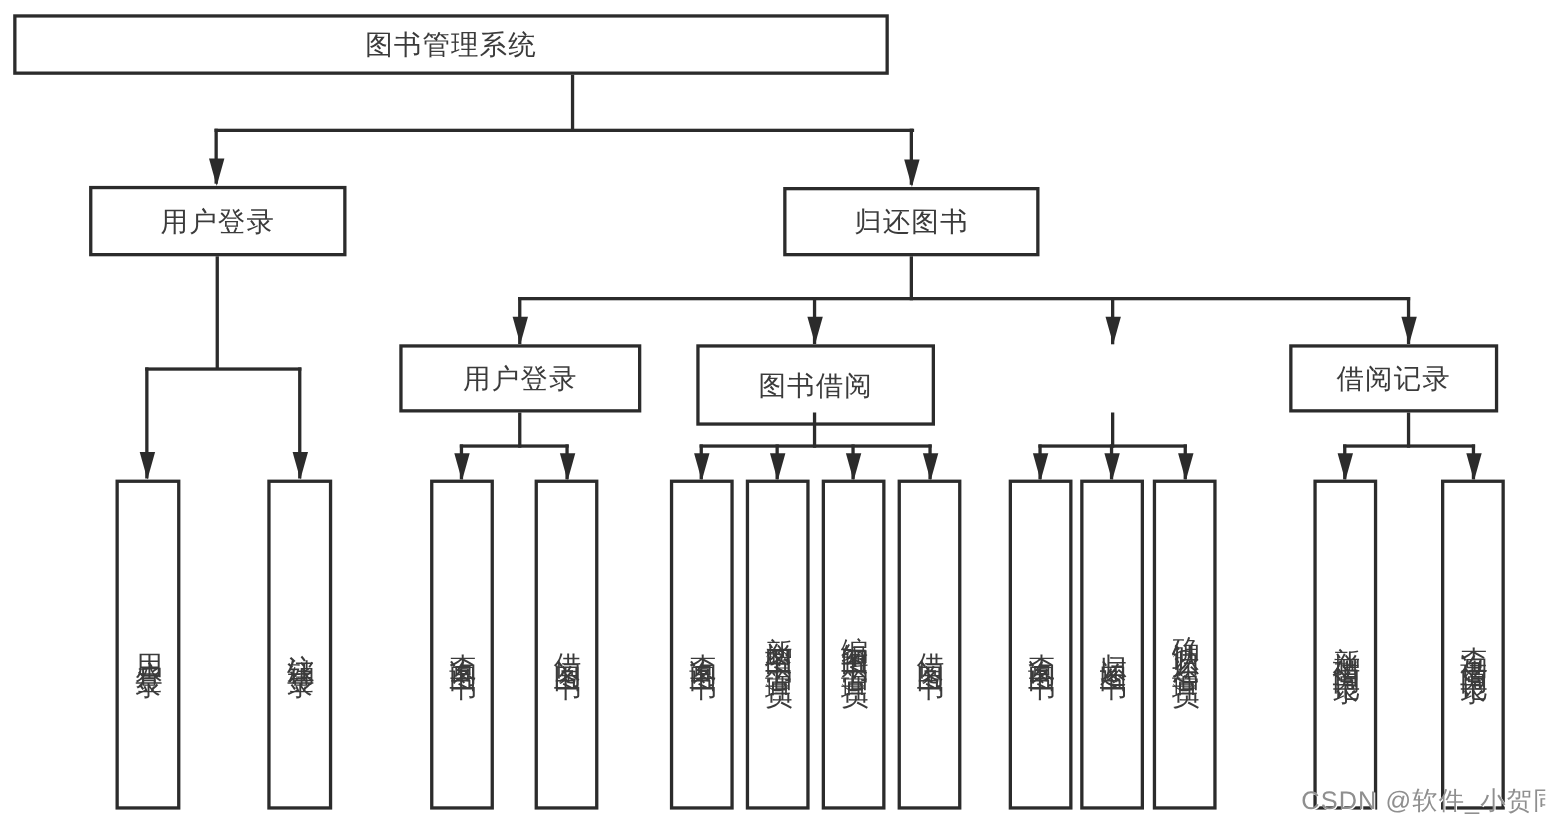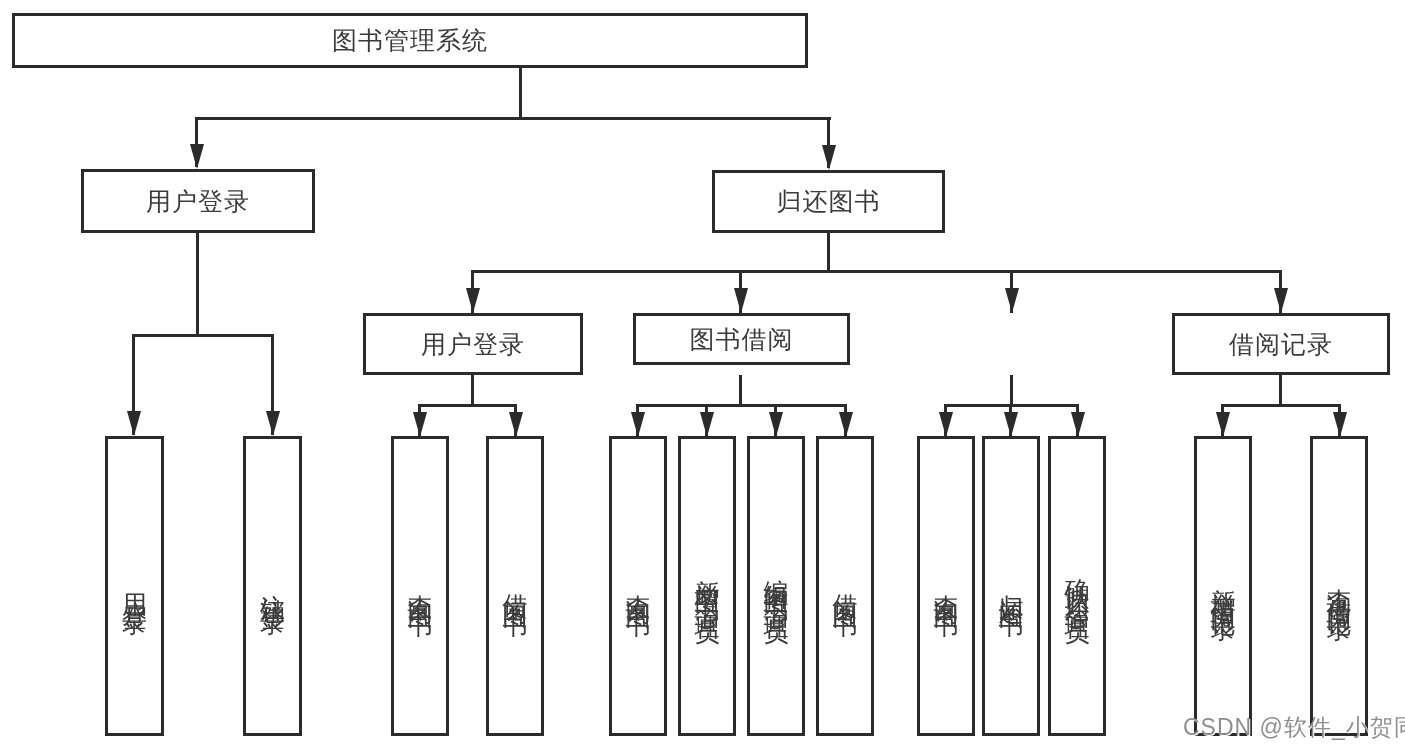--- a/index.html
+++ b/index.html
@@ -67,24 +67,24 @@
   <div class="line" style="left:739px;top:270px;width:3px;height:43px;"></div>
   <div class="arrow" style="left:734px;top:288px;"></div>
   <div class="line" style="left:1010px;top:270px;width:3px;height:43px;"></div>
   <div class="arrow" style="left:1005px;top:288px;"></div>
   <div class="line" style="left:1279px;top:270px;width:3px;height:43px;"></div>
   <div class="arrow" style="left:1274px;top:288px;"></div>
 
   <div class="box hbox" style="left:363px;top:313px;width:220px;height:62px;">
     <span>用户登录</span>
   </div>
-  <div class="box hbox" style="left:633px;top:313px;width:217px;height:52px;">
+  <div class="box hbox" style="left:633px;top:313px;width:217px;height:74px;">
     <span>图书借阅</span>
   </div>
-  <div class="box hbox" style="left:1172px;top:313px;width:218px;height:62px;">
+  <div class="box hbox" style="left:1172px;top:313px;width:190px;height:62px;">
     <span>借阅记录</span>
   </div>
 
   <div class="line" style="left:471px;top:375px;width:3px;height:32px;"></div>
   <div class="line" style="left:418px;top:404px;width:99px;height:3px;"></div>
   <div class="line" style="left:418px;top:404px;width:3px;height:32px;"></div>
   <div class="arrow" style="left:413px;top:412px;"></div>
   <div class="line" style="left:514px;top:404px;width:3px;height:32px;"></div>
   <div class="arrow" style="left:509px;top:412px;"></div>
 

